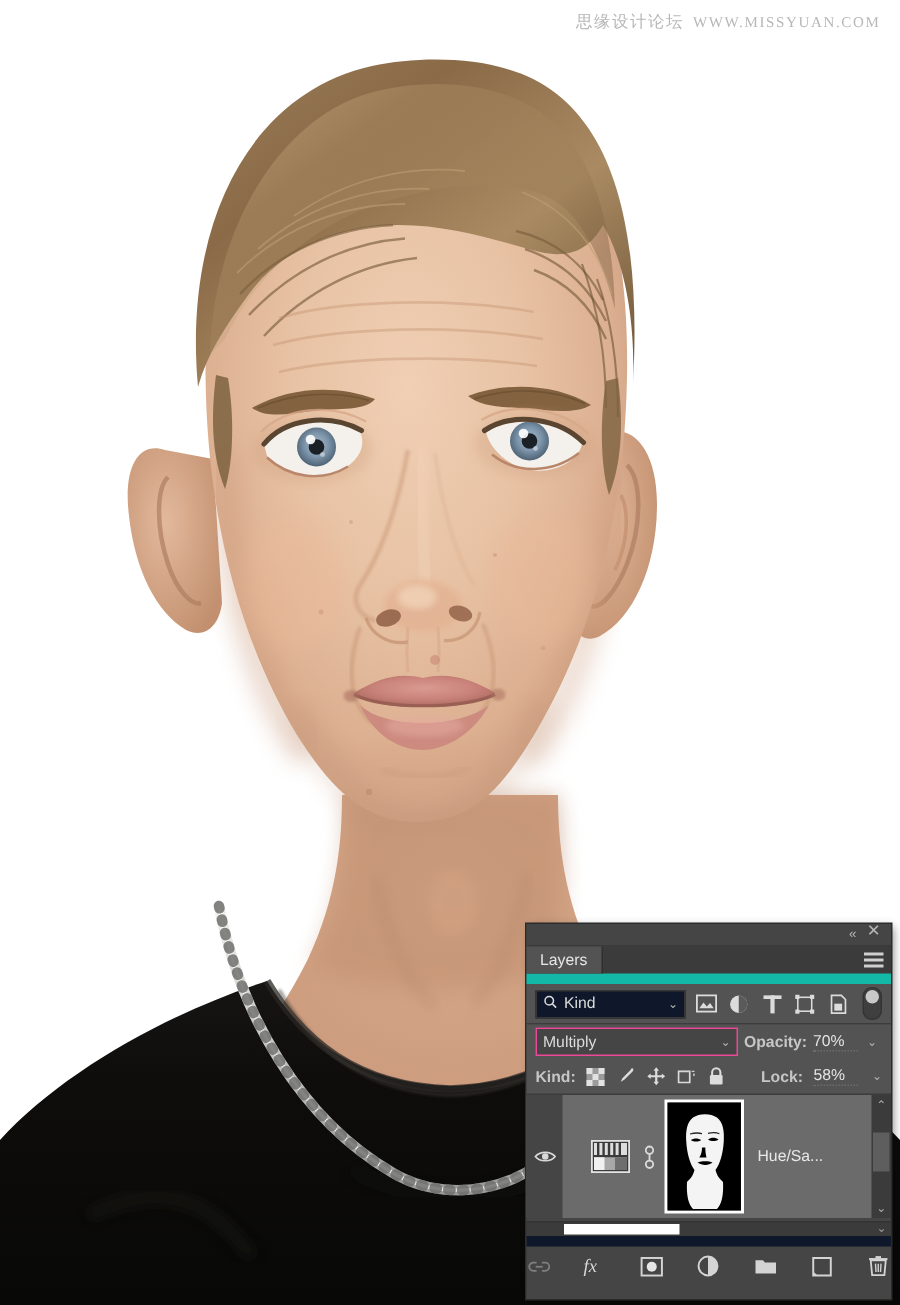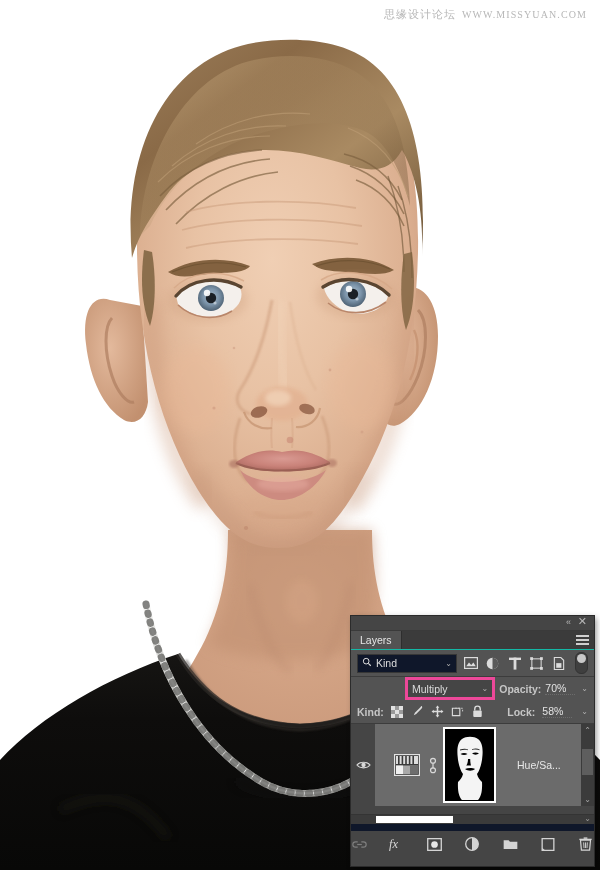--- a/index.html
+++ b/index.html
@@ -37,21 +37,21 @@
     height:14px;background:#454545;position:relative;flex:0 0 auto;
     border-bottom:1px solid #3a3a3a;
   }
   .tb-btn{position:absolute;top:1px;color:#b6b6b6;font-size:9px;line-height:11px;cursor:pointer;}
   .tb-collapse{right:24px;letter-spacing:-1px;}
   .tb-close{right:7px;font-size:11px;top:0;}
 
   
   .pnl-tabrow{
     height:18px;background:#3b3b3b;display:flex;align-items:stretch;
-    flex:0 0 auto;position:relative;border-bottom:1px solid #14b8a6;
+    flex:0 0 auto;position:relative;border-bottom:7px solid #14b8a6;
   }
   .pnl-tab{
     background:#535353;color:#e6e6e6;font-size:10.5px;
     padding:0 9px;display:flex;align-items:center;cursor:pointer;
     border-right:1px solid #2e2e2e;
   }
   .pnl-menu{
     position:absolute;right:5px;top:4px;width:13px;height:10px;cursor:pointer;
     display:flex;flex-direction:column;justify-content:space-between;
   }
@@ -80,23 +80,23 @@
     content:"";position:absolute;left:1px;top:1px;width:9px;height:9px;
     border-radius:50%;background:#c9c9c9;
   }
 
   
   .blend-row{
     height:23px;background:#535353;display:flex;align-items:center;
     padding:0 6px;gap:4px;flex:0 0 auto;
   }
   .blend-select{
-    width:125px;height:17px;background:#454545;border:3px solid #ec4899;
+    width:125px;height:17px;background:#454545;border:1px solid #ec4899;
     display:flex;align-items:center;padding:0 4px;color:#dcdcdc;font-size:10.5px;
-    cursor:pointer;position:relative;margin-left:48px;
+    cursor:pointer;position:relative;
   }
   .blend-select .caret{position:absolute;right:4px;color:#b0b0b0;font-size:8px;}
   .lbl{color:#c6c6c6;font-size:10.5px;white-space:nowrap;font-weight:bold;}
   .num-field{
     color:#e3e3e3;font-size:10.5px;cursor:text;min-width:30px;text-align:left;
     border-bottom:1px dotted #6c6c6c;
   }
   .mini-caret{color:#b0b0b0;font-size:8px;cursor:pointer;margin-left:2px;}
 
   
@@ -121,21 +121,21 @@
   .thumb-adj{
     width:32px;height:32px;margin-left:16px;flex:0 0 auto;cursor:pointer;
     display:flex;align-items:center;justify-content:center;
   }
   .link-cell{width:20px;display:flex;align-items:center;justify-content:center;cursor:pointer;flex:0 0 auto;}
   .mask-thumb{
     width:49px;height:72px;background:#000;flex:0 0 auto;cursor:pointer;
     box-shadow:0 0 0 2px #ffffff;position:relative;overflow:hidden;margin-left:2px;
   }
   .layer-name{
-    margin-left:23px;color:#e8e8e8;font-size:10.5px;white-space:nowrap;
+    margin-left:11px;color:#e8e8e8;font-size:10.5px;white-space:nowrap;
     overflow:hidden;cursor:pointer;
   }
 
   
   .vscroll{
     position:absolute;right:0;top:0;width:13px;height:100%;
     background:#3b3b3b;display:flex;flex-direction:column;align-items:center;
   }
   .vs-arrow{height:13px;display:flex;align-items:center;justify-content:center;color:#a8a8a8;font-size:8px;cursor:pointer;}
   .vs-track{flex:1;width:100%;position:relative;}

